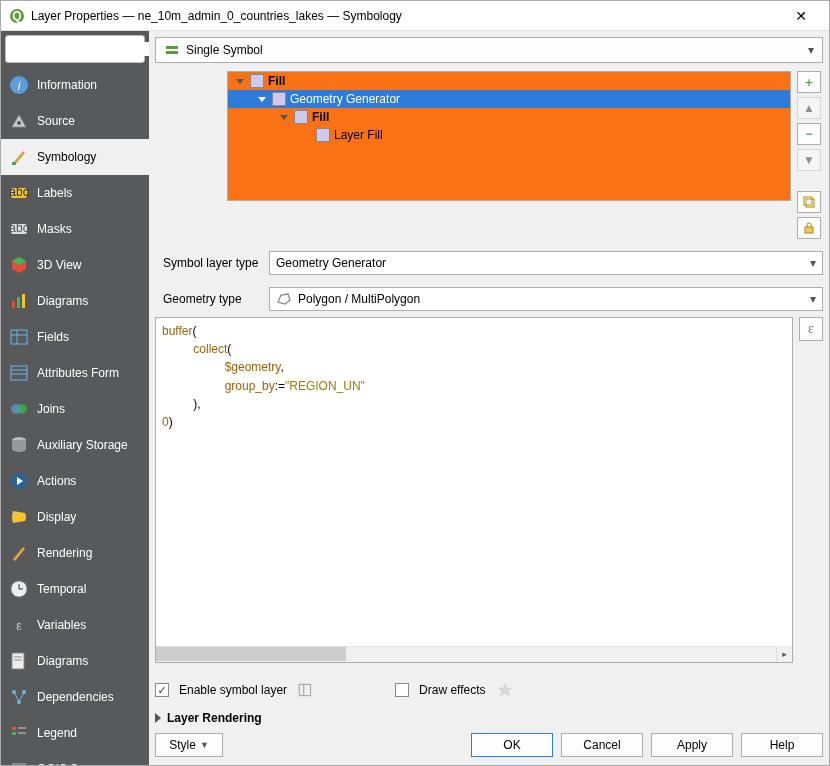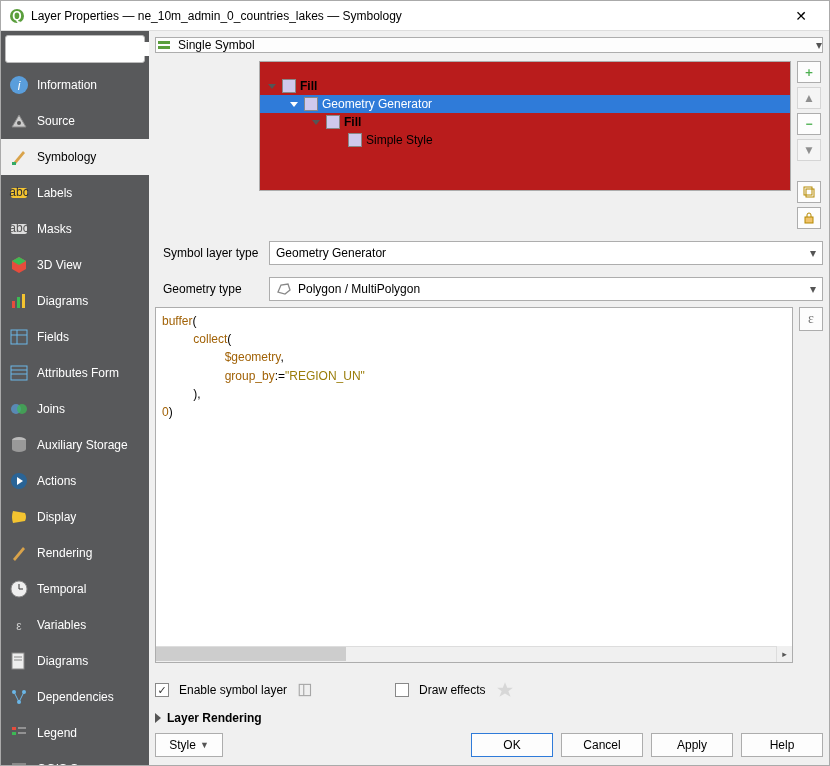--- a/index.html
+++ b/index.html
@@ -14,24 +14,24 @@
 .search-wrap input{border:none;outline:none;flex:1;font-size:12px}
 .mag{width:14px;height:14px;opacity:.5}
 .nav{flex:1;overflow:hidden}
 .nav-item{height:36px;display:flex;align-items:center;padding-left:8px;color:#fff;cursor:pointer;gap:8px}
 .nav-item.active{background:#f0f0f0;color:#000}
 .nav-item .lbl{font-size:12px}
 .nav-item.active .lbl{color:#000}
 .nav-item .lbl{color:inherit}
 .nico{width:20px;height:20px;flex-shrink:0;display:flex;align-items:center;justify-content:center}
 .main{flex:1;display:flex;flex-direction:column;background:#f0f0f0;min-width:0}
-.symtype{margin:6px 6px 0 6px;height:16px;border:1px solid #adadad;background:#fdfdfd;display:flex;align-items:center;padding:0 0;gap:6px}
+.symtype{margin:6px 6px 0 6px;height:26px;border:1px solid #adadad;background:#fdfdfd;display:flex;align-items:center;padding:0 8px;gap:6px}
 .symtype .dd{margin-left:auto;color:#555}
 .tree-row{display:flex;gap:6px;margin:8px 6px 0 6px}
-.tree{flex:1;border:1px solid #adadad;background:#b91c1c;height:130px;margin-left:104px;padding:15px 0}
+.tree{flex:1;border:1px solid #adadad;background:#f97316;height:130px;margin-left:72px;padding:0 0}
 .tree-line{height:18px;display:flex;align-items:center;padding-left:4px;gap:4px}
 .tree-line.sel{background:#2f7bd9;color:#fff}
 .tree-line.sel span{color:#fff}
 .disc{width:0;height:0;border-left:4px solid transparent;border-right:4px solid transparent;border-top:5px solid #555;margin:0 2px}
 .disc.sel{border-top-color:#fff}
 .swatch{width:14px;height:14px;border:1px solid #888;background:#cfc9ed}
 .bold{font-weight:600}
 .side-btns{width:26px;display:flex;flex-direction:column;gap:4px}
 .sq{width:24px;height:22px;border:1px solid #adadad;background:#fdfdfd;display:flex;align-items:center;justify-content:center;cursor:pointer}
 .sq.dis{opacity:.4}
@@ -296,21 +296,21 @@
             <span>Geometry Generator</span>
           </div>
           <div class="tree-line" style="padding-left: 50px;">
             <span class="disc"></span>
             <span class="swatch"></span>
             <span class="bold">Fill</span>
           </div>
           <div class="tree-line" style="padding-left: 72px;">
             <span style="width:12px"></span>
             <span class="swatch"></span>
-            <span>Simple Style</span>
+            <span>Layer Fill</span>
           </div>
         </div>
       <div class="side-btns">
         <div class="sq">
             <span style="color:#4caf50;font-weight:bold">＋</span>
           </div>
         <div class="sq dis">▲</div>
         <div class="sq">
             <span style="color:#4caf50;font-weight:bold">−</span>
           </div>

